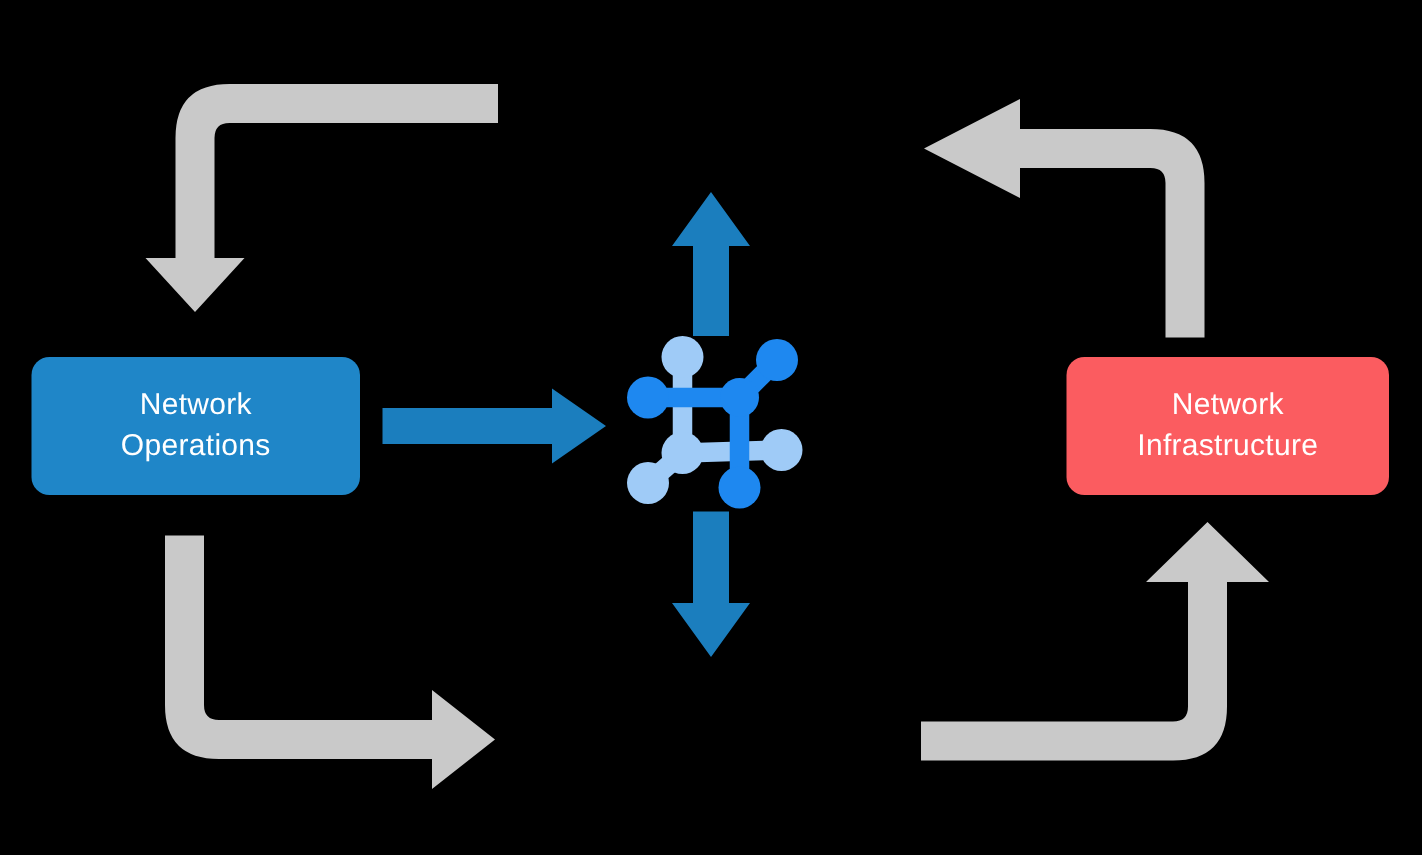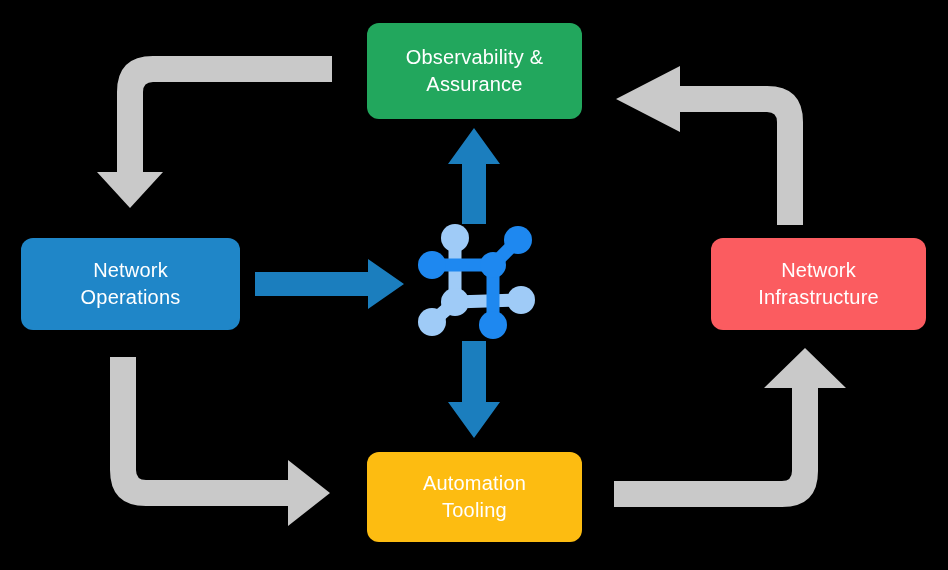--- a/index.html
+++ b/index.html
@@ -146,33 +146,25 @@
       <circle cx="432" cy="265" r="14" fill="#1E88F0"></circle>
       <circle cx="518" cy="240" r="14" fill="#1E88F0"></circle>
       <circle cx="493" cy="265" r="13" fill="#1E88F0"></circle>
       <circle cx="455" cy="302" r="14" fill="#9FCBF7"></circle>
       <circle cx="521" cy="300" r="14" fill="#9FCBF7"></circle>
       <circle cx="432" cy="322" r="14" fill="#9FCBF7"></circle>
       <circle cx="493" cy="325" r="14" fill="#1E88F0"></circle>
     </g>
   </svg>
 
-  <div class="node-box" id="box-observability" style="background-color: rgb(34, 167, 93); color: rgb(255, 255, 255);">
-    <span class="node-label">Observability &amp;
-Assurance</span>
-  </div>
 
   <div class="node-box" id="box-network-operations" style="background-color: rgb(31, 134, 200); color: rgb(255, 255, 255);">
     <span class="node-label">Network
 Operations</span>
   </div>
 
   <div class="node-box" id="box-network-infrastructure" style="background-color: rgb(251, 92, 96); color: rgb(255, 255, 255);">
     <span class="node-label">Network
 Infrastructure</span>
   </div>
 
-  <div class="node-box" id="box-automation-tooling" style="background-color: rgb(253, 188, 17); color: rgb(255, 255, 255);">
-    <span class="node-label">Automation
-Tooling</span>
-  </div>
 
 </div>
 
 </body></html>

